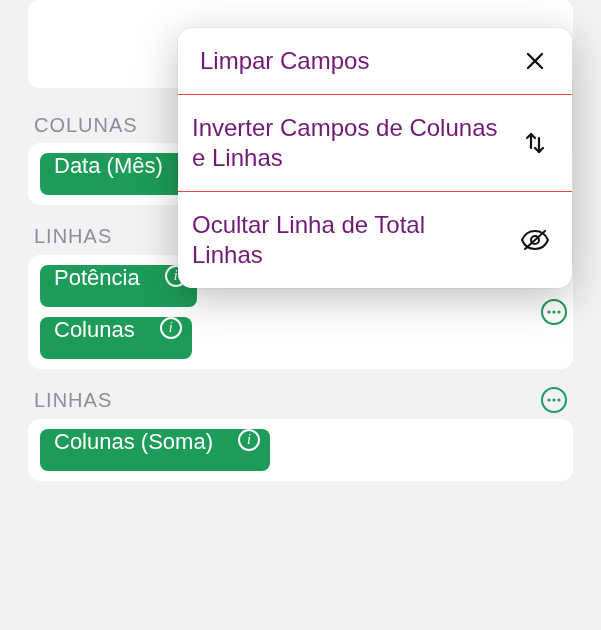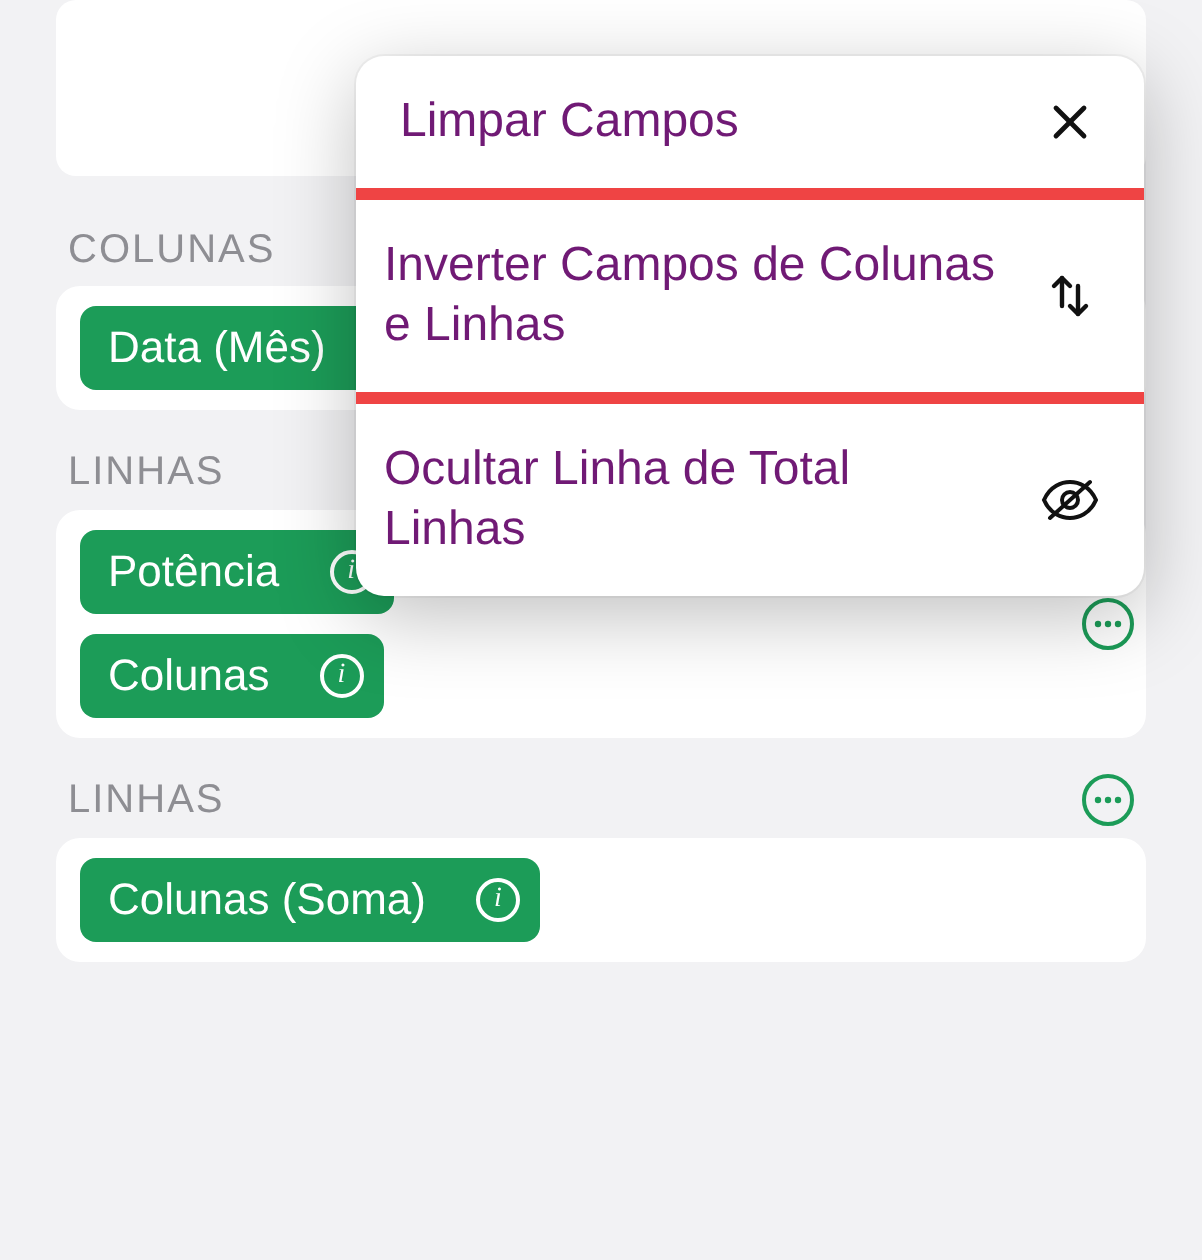--- a/index.html
+++ b/index.html
@@ -65,21 +65,21 @@
     border-radius: 12px;
     padding: 10px 12px;
     display: flex;
     flex-direction: column;
     align-items: flex-start;
     gap: 10px;
   }
 
   .pill {
     display: inline-flex;
-    align-items: center;
+    align-items: flex-start;
     background: #1c9c58;
     border-radius: 8px;
     color: #fff;
     font-size: 22px;
     font-weight: 400;
     height: 42px;
     overflow: hidden;
   }
   .pill-label {
     display: flex;
@@ -123,21 +123,21 @@
     overflow: hidden;
   }
   .pop-row {
     display: flex;
     align-items: center;
     justify-content: space-between;
     padding: 18px 22px;
     gap: 18px;
   }
   .pop-row + .pop-row {
-    border-top: 6px solid #ef4444;
+    border-top: 1px solid #ef4444;
     padding-left: 14px;
   }
   .pop-label {
     font-size: 24px;
     color: #701a75;
     line-height: 1.25;
     font-weight: 400;
     flex: 1;
   }
   .pop-icon {

